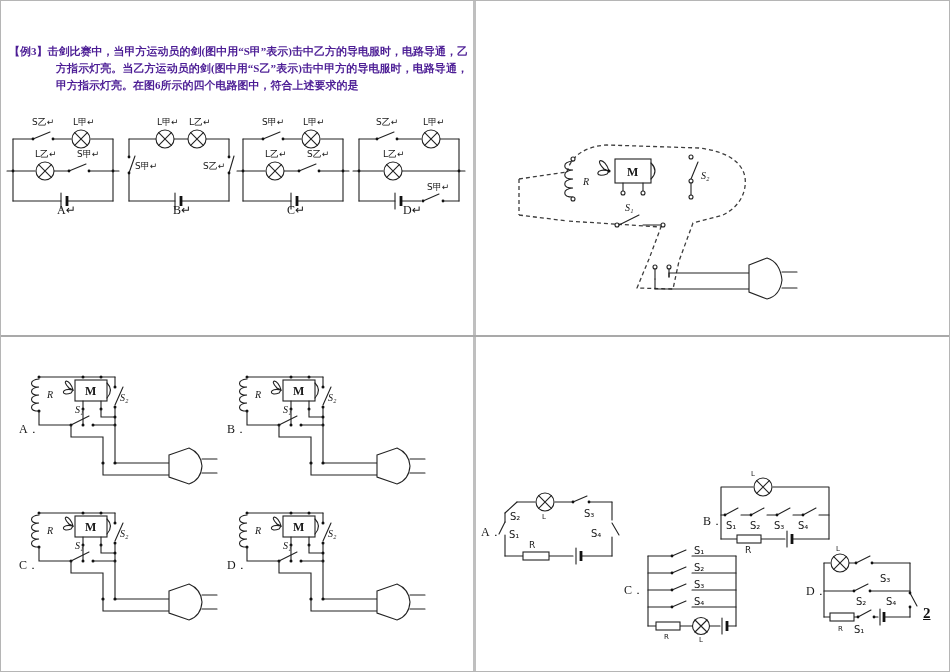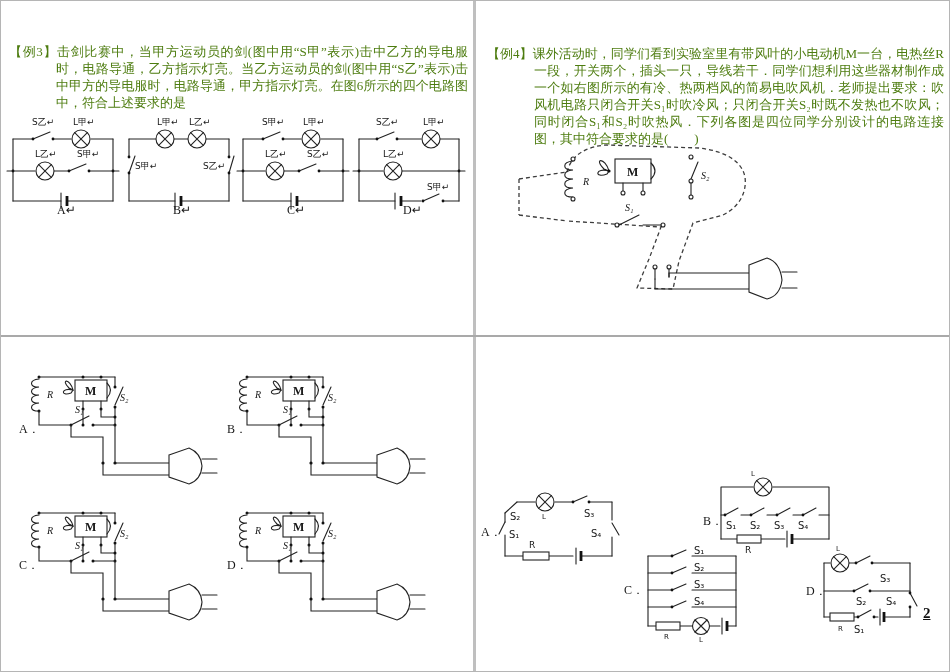--- a/index.html
+++ b/index.html
@@ -2,21 +2,21 @@
 <html><head>
 <meta charset="utf-8">
 <style>
   *{margin:0;padding:0;box-sizing:border-box}
   html,body{background:#fff}
   .sheet{position:relative;width:950px;height:672px;background:#fff;border:1px solid #b5b5b5;overflow:hidden;
          font-family:"Liberation Serif","DejaVu Serif",serif}
   .dv{position:absolute;background:#bfbfbf}
   .dv-v{left:472px;top:0;width:3px;height:672px}
   .dv-h{left:0;top:334px;width:950px;height:2px;background:#a9a9a9}
-  .prob{position:absolute;font-weight:normal;font-size:13px;line-height:17px;color:#4d7c0f;text-align:justify}
+  .prob{position:absolute;font-weight:bold;font-size:11px;line-height:17px;color:#4c1d95;text-align:justify}
   .hang{display:block;padding-left:47px;text-indent:-47px}
   svg.cv{position:absolute;overflow:visible}
   .w{stroke:#222;stroke-width:1.1;fill:none;stroke-linecap:round}
   .wb{stroke:#111;stroke-width:2.8;fill:none}
   .fw{fill:#fff;stroke:#222;stroke-width:1.1}
   .dot{fill:#111;stroke:none}
   .dash{stroke:#3c3c3c;stroke-width:1.3;fill:none;stroke-dasharray:4 3;stroke-linejoin:round}
   text{fill:#161616}
   .lb{font:9px "DejaVu Sans","Liberation Sans",sans-serif}
   .lb2{font:10px "DejaVu Sans","Liberation Sans",sans-serif}
@@ -156,23 +156,20 @@
     <path class="w" d="M70,92 L86,85"></path>
     <circle class="dot" cx="70" cy="92" r="1.4"></circle>
       <circle class="dot" cx="90" cy="92" r="1.4"></circle>
     <text class="lb" x="23" y="16">S乙↵</text>
     <text class="lb" x="70" y="16">L甲↵</text>
     <text class="lb" x="30" y="48">L乙↵</text>
     <text class="lb" x="74" y="81">S甲↵</text>
     <text class="lt" x="50" y="105">D↵</text>
   </svg>
 
-  <div class="prob" style="left:486px;top:44px;width:457px">
-    <p class="hang"><span class="tag">【例4】</span><span>课外活动时，同学们看到实验室里有带风叶的小电动机M一台，电热丝R一段，开关两个，插头一只，导线若干．同学们想利用这些器材制作成一个如右图所示的有冷、热两档风的简易电吹风机．老师提出要求：吹风机电路只闭合开关S₁时吹冷风；只闭合开关S₂时既不发热也不吹风；同时闭合S₁和S₂时吹热风．下列各图是四位同学分别设计的电路连接图，其中符合要求的是(　　)</span></p>
-  </div>
 
   <svg class="cv" style="left:508px;top:138px" width="292" height="165">
     <path class="dash" d="M10,40 L58,33 M10,76 L58,82 M10,40 V76"></path>
     <path class="dash" d="M58,33 C62,16 78,7 98,6 L190,9 C216,12 233,22 236,38 C238,54 230,68 214,76 L184,84 L170,122 L164,150 L128,149 L140,120 L152,88 L58,82"></path>
     <g>
       <path class="w" d="M64,22 C53,23 53,31 64,31 C53,32 53,40 64,40 C53,41 53,49 64,49 C53,50 53,58 64,58"></path>
       <circle class="fw" cx="64" cy="20" r="2"></circle>
         <circle class="fw" cx="64" cy="60" r="2"></circle>
     </g>
     <text class="lbi" x="74" y="46">R</text>

